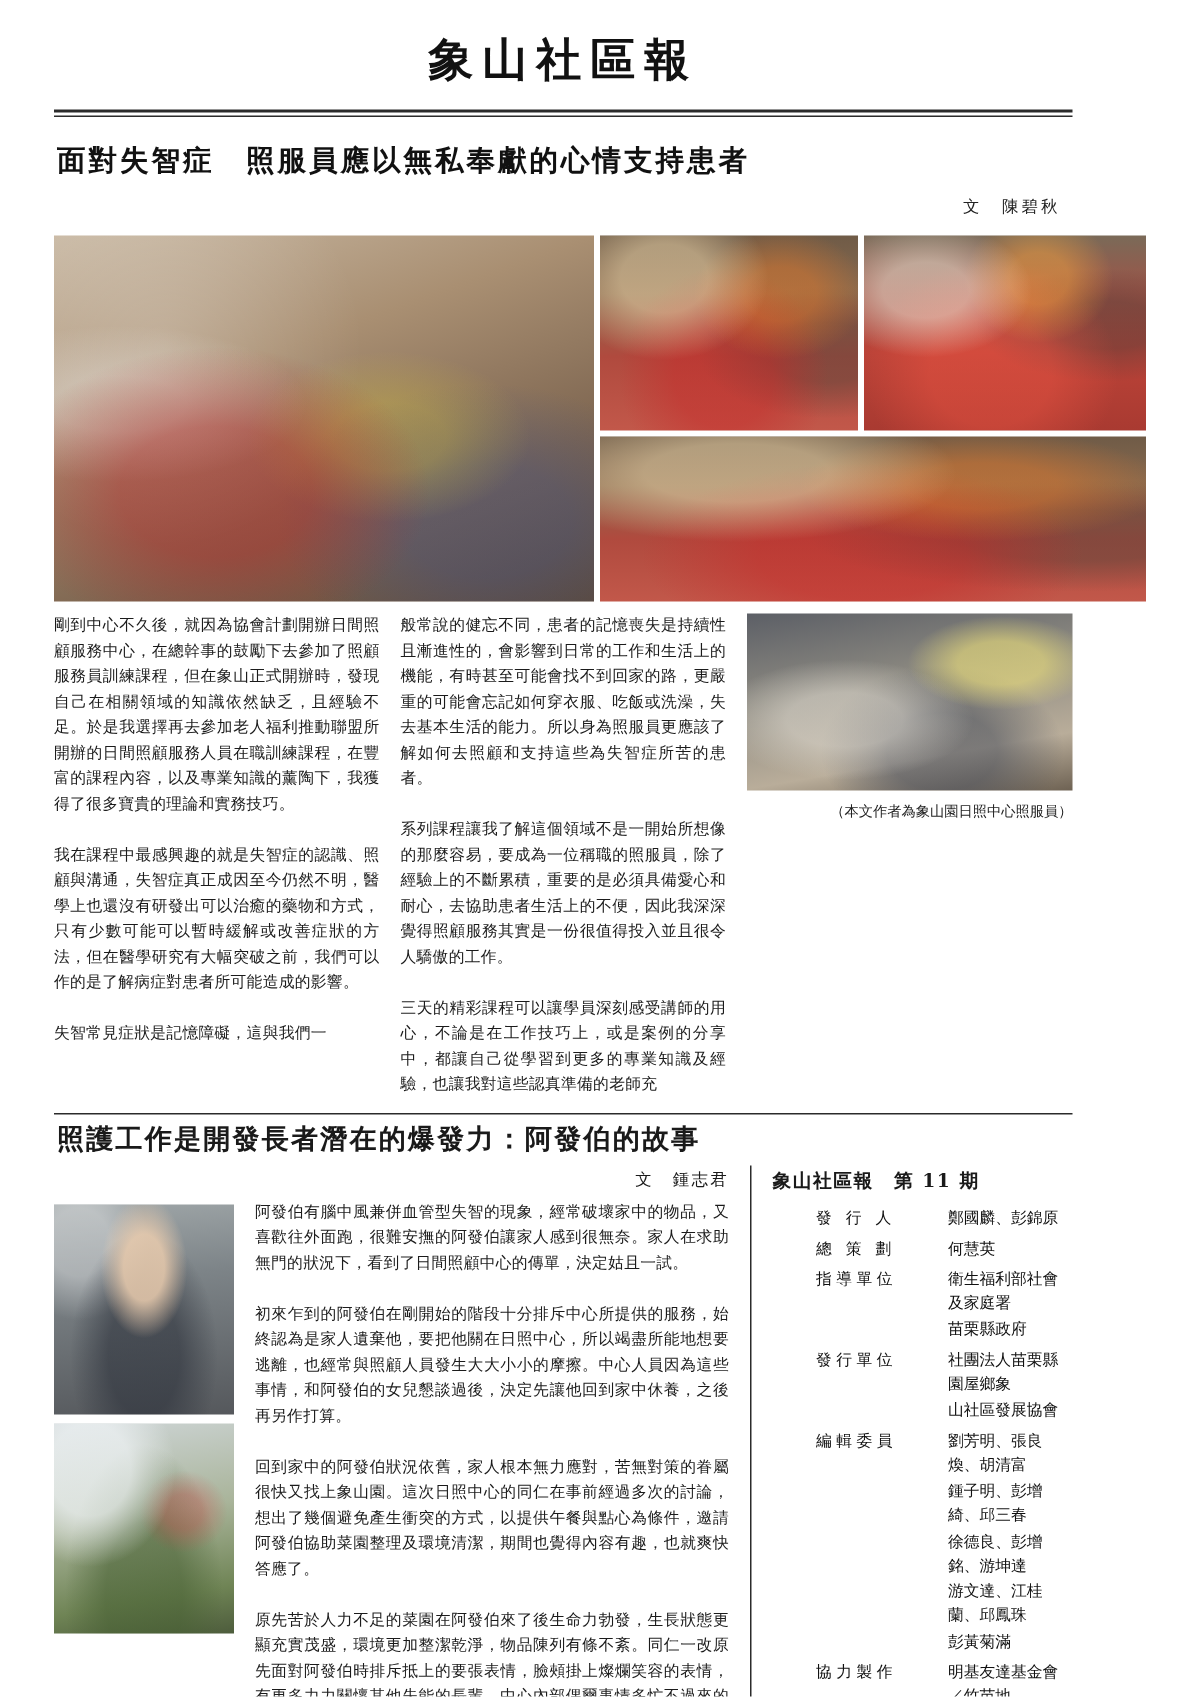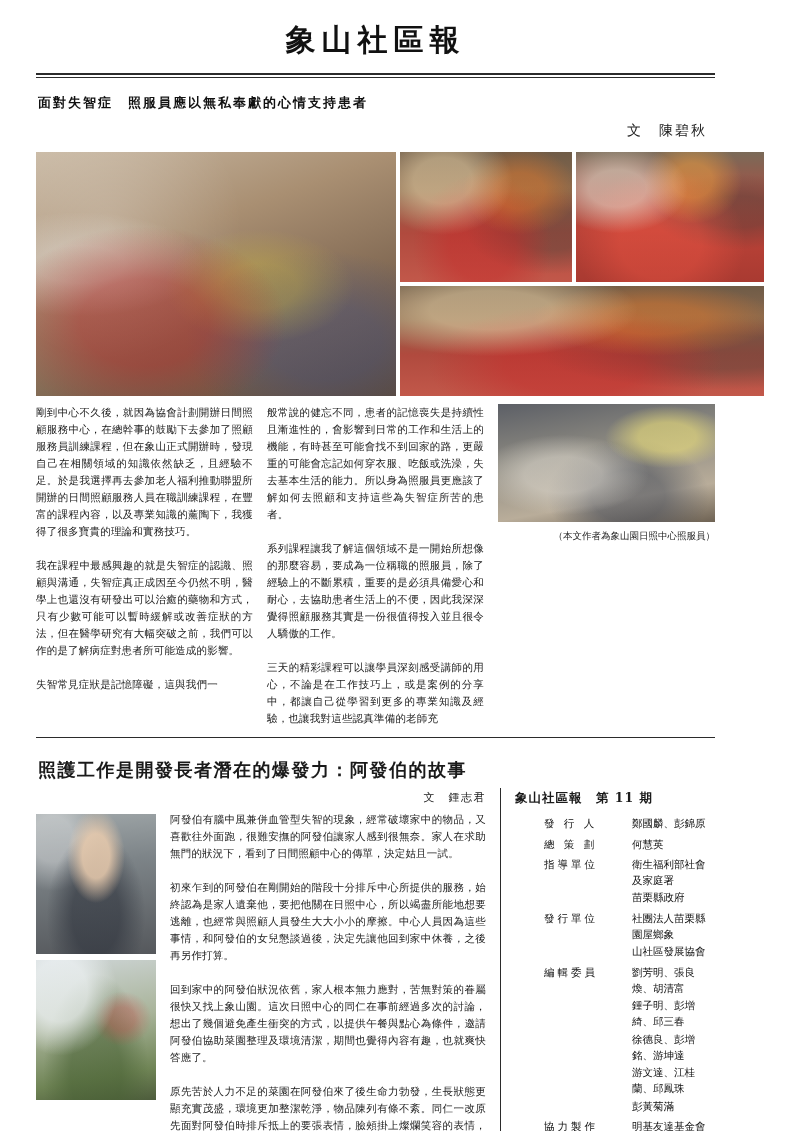--- a/index.html
+++ b/index.html
@@ -23,29 +23,29 @@
     letter-spacing: 6px;
     padding: 6px 0 12px 0;
     color:#111;
   }
   .rule-thick { border-top: 2px solid #2b2b2b; margin: 0 0 0 0; }
   .rule-thin  { border-top: 1px solid #2b2b2b; margin: 2px 0 0 0; }
 
   
   .headline {
     font-family: "DejaVu Serif", "Liberation Serif", serif;
-    font-size: 13px;
+    font-size: 19px;
     font-weight: 700;
     letter-spacing: 2px;
     margin: 16px 0 0 2px;
     color:#111;
   }
   .byline {
     text-align: right;
-    font-size: 14px;
+    font-size: 11px;
     letter-spacing: 2px;
     margin: 10px 8px 0 0;
     color:#222;
   }
 
   
   .photo { position:relative; overflow:hidden; background:#8a8378; }
 
   
   .p-indoor {
@@ -154,21 +154,21 @@
   }
 
   .section-divider { border-top: 1px solid #2b2b2b; margin: 10px 0 0 0; }
 
   
   .headline2 {
     font-family: "DejaVu Serif", "Liberation Serif", serif;
     font-size: 18px;
     font-weight: 700;
     letter-spacing: 1.5px;
-    margin: 20px 0 0 2px;
+    margin: 4px 0 0 2px;
   }
   .lower {
     margin-top: 6px;
     display: grid;
     grid-template-columns: 120px 316px 1fr;
     column-gap: 14px;
   }
   .lower-photos .photo { width: 120px; height: 140px; margin-bottom: 6px; }
   .byline2 { text-align:right; font-size: 11px; letter-spacing:1.5px; margin: 2px 0 6px 0; }
 

